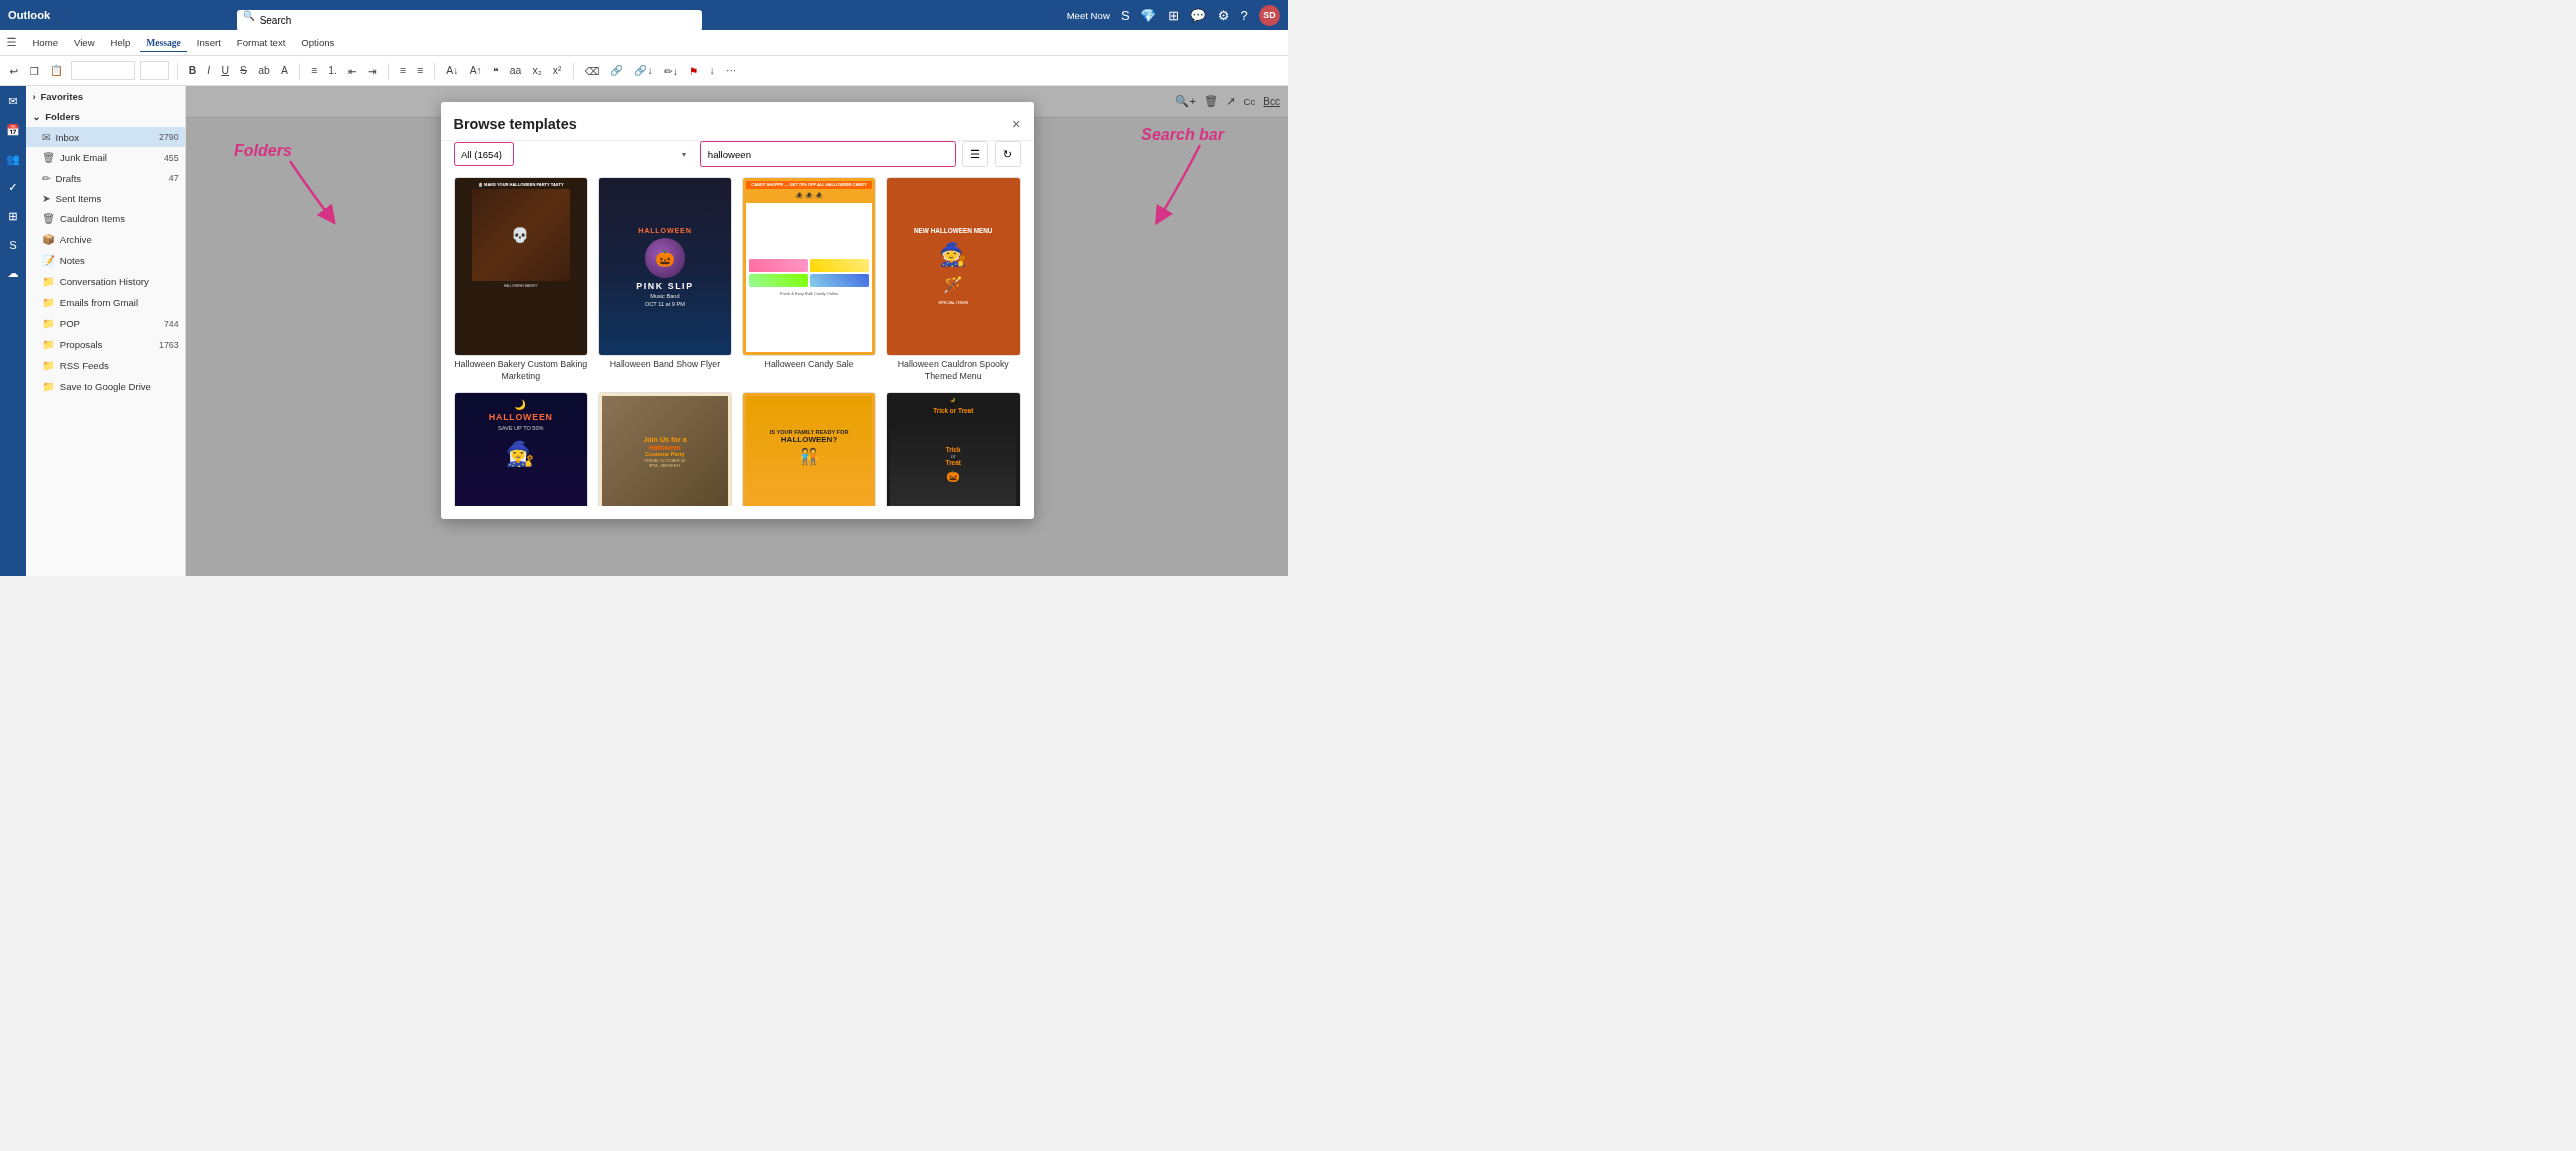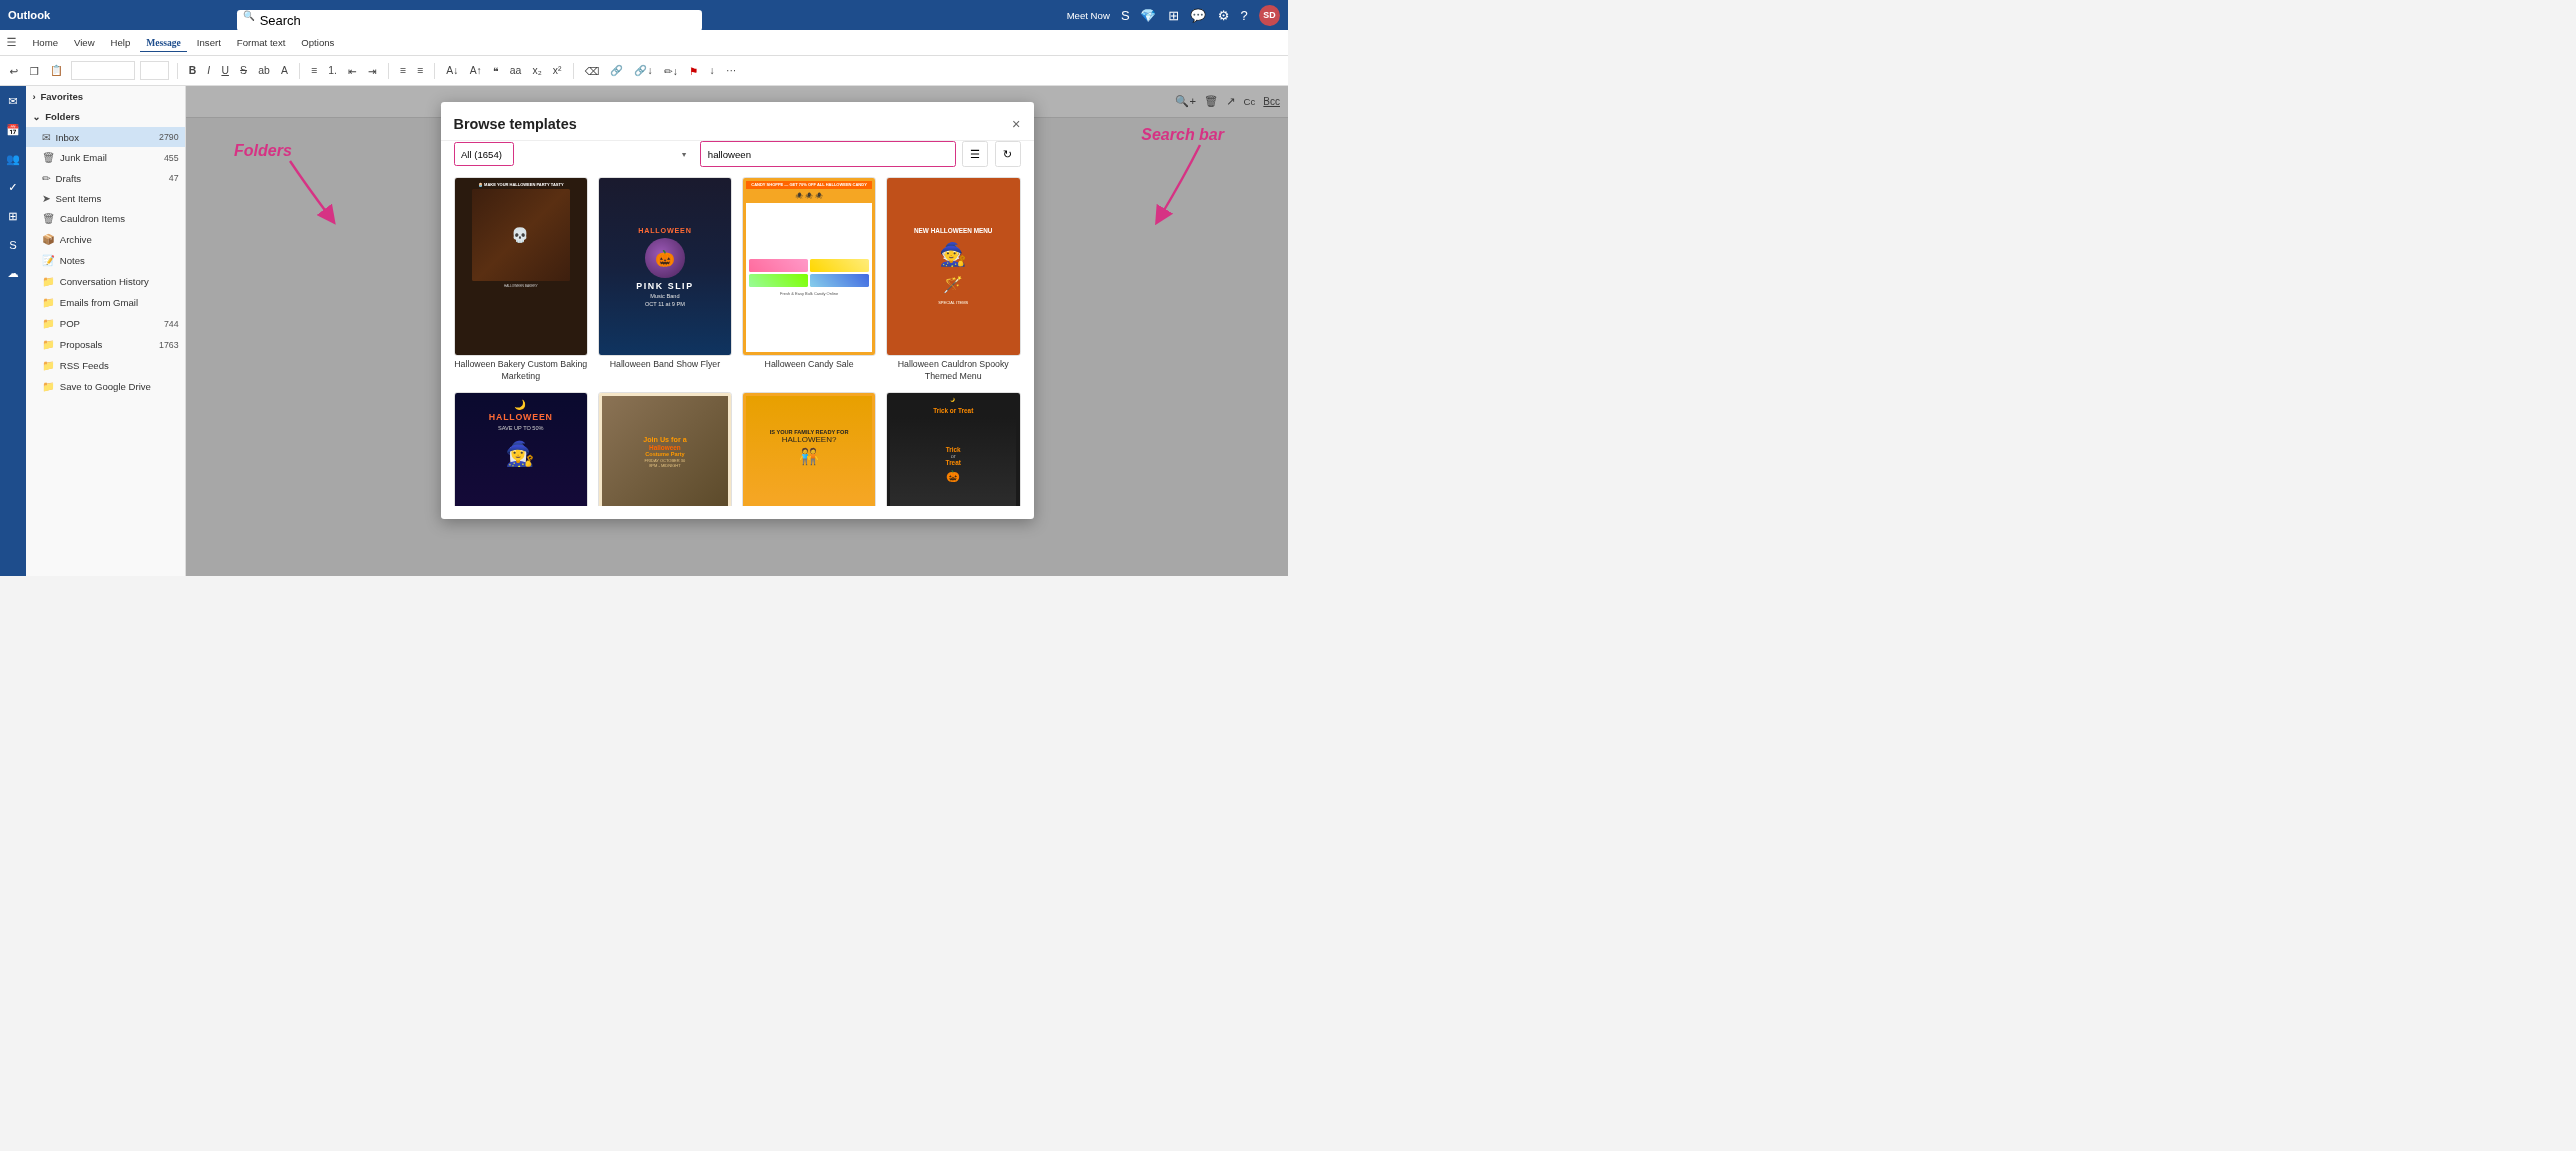--- a/index.html
+++ b/index.html
@@ -550,21 +550,21 @@
     }
   </style>
 </head>
 <body>
 
 <div class="title-bar">
   <span style="color:white;font-size:11.2px;font-weight:600;">Outlook</span>
   <div class="title-bar-search">
     <div class="title-bar-search-wrap">
       <span class="search-icon">🔍</span>
-      <input type="text" value="Search" style="font-size: 13px; margin-top: 11px;" placeholder="Search">
+      <input type="text" value="Search" style="font-size: 10px; margin-top: 11px;" placeholder="Search">
     </div>
   </div>
   <div class="title-bar-actions">
     <span style="font-size:9.6px;color:white;cursor:pointer;">Meet Now</span>
     <span style="font-size:13px;">S</span>
     <span style="font-size:13px;">💎</span>
     <span style="font-size:13px;">⊞</span>
     <span style="font-size:13px;">💬</span>
     <span style="font-size:13px;">⚙</span>
     <span style="font-size:13px;">?</span>
@@ -829,21 +829,21 @@
               </div>
 
             </div>
 
             <div class="template-card">
               <div class="template-thumb">
                 <div class="tmpl-halloween-ready">
                   <div class="hr-photo" style="background: linear-gradient(180deg, #e8a000 0%, #f5a623 100%);">
                     <div style="text-align:center;color:#333;">
                       <div style="font-size:5.6px;font-weight:bold;color:#222;">IS YOUR FAMILY READY FOR</div>
-                      <div style="font-size:8px;font-weight:normal;color:#222;">HALLOWEEN?</div>
+                      <div style="font-size:8px;font-weight:bold;color:#222;">HALLOWEEN?</div>
                       <div style="font-size:16px;margin-top:3.2px;">🧑‍🤝‍🧑</div>
                     </div>
                   </div>
 
                 </div>
               </div>
 
             </div>
 
             <div class="template-card">

